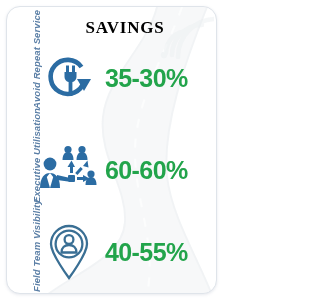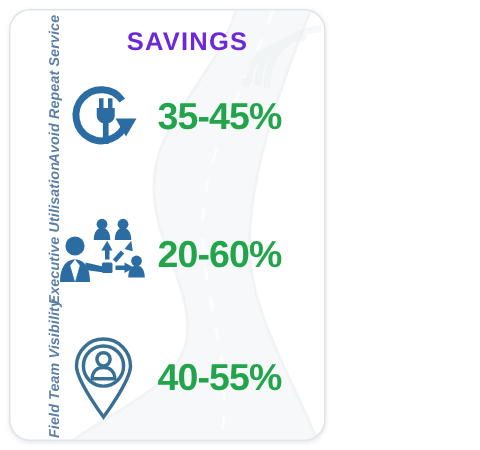--- a/index.html
+++ b/index.html
@@ -68,24 +68,24 @@
   #vlabel-1 { top: 196px; left: 16px; }
   #vlabel-2 { top: 285px; left: 16px; }
 
   
   #title {
     position: absolute;
     left: 30px;
     top: 11px;
     width: 176px;
     text-align: center;
-    font-family: Liberation Sans, sans-serif;
+    font-family: Liberation Serif, serif;
     font-size: 17px;
     font-weight: bold;
-    color: #6d28d9;
+    color: #000000;
     letter-spacing: 0.8px;
   }
 
   
   .row {
     position: absolute;
     left: 28px;
     width: 180px;
     height: 70px;
     display: flex;
@@ -155,21 +155,21 @@
           <path d="M 37.5 14 A 17 17 0 1 0 40 28.5" stroke-linecap="butt"></path>
         </g>
         <polygon points="33,26 47,26 40,38" fill="#2b6ca3"></polygon>
         <g fill="#2b6ca3">
           <path d="M 22 12.5 L 22 19.5 L 25 19.5 L 25 12.5 Z"></path>
           <path d="M 28 12.5 L 28 19.5 L 31 19.5 L 31 12.5 Z"></path>
           <path d="M 20.5 19 L 32.5 19 L 32.5 24 C 32.5 26.6 30.6 28.6 28.4 29.1 L 28.4 43 L 24.6 43 L 24.6 29.1 C 22.4 28.6 20.5 26.6 20.5 24 Z"></path>
         </g>
       </svg>
     </div>
-    <div class="pct">35-45%</div>
+    <div class="pct">35-30%</div>
   </div>
 
   <div class="row" id="row-1">
     <div class="icon-box">
       <svg width="62" height="52" viewBox="0 0 62 52">
         <g fill="#2b6ca3">
 
           <circle cx="12" cy="20" r="6.4"></circle>
           <path d="M 2 44 C 2 33.5 6.5 29 12 29 C 17.5 29 22 33.5 22 44 Z"></path>
 
@@ -192,21 +192,21 @@
           <polygon points="29.5,23 33.5,16.5 37,23"></polygon>
 
           <rect x="39.5" y="23" width="3" height="8" transform="rotate(42 41 27)"></rect>
           <polygon points="45,22 49.5,16.5 50.5,23.5"></polygon>
 
           <rect x="39" y="33" width="7" height="3"></rect>
           <polygon points="45,31 51.5,34.5 45,38"></polygon>
         </g>
       </svg>
     </div>
-    <div class="pct">20-60%</div>
+    <div class="pct">60-60%</div>
   </div>
 
   <div class="row" id="row-2">
     <div class="icon-box">
       <svg width="48" height="58" viewBox="0 0 48 58">
         <g fill="none" stroke="#3a6f94" stroke-width="2.3">
           <path d="M 24 55 C 24 55 6 31 6 21 A 18 18 0 0 1 42 21 C 42 31 24 55 24 55 Z"></path>
           <circle cx="24" cy="21" r="13.4"></circle>
           <circle cx="24" cy="16.5" r="4.4"></circle>
           <path d="M 16.5 29.5 C 16.5 24.3 19.9 22 24 22 C 28.1 22 31.5 24.3 31.5 29.5 Z"></path>

